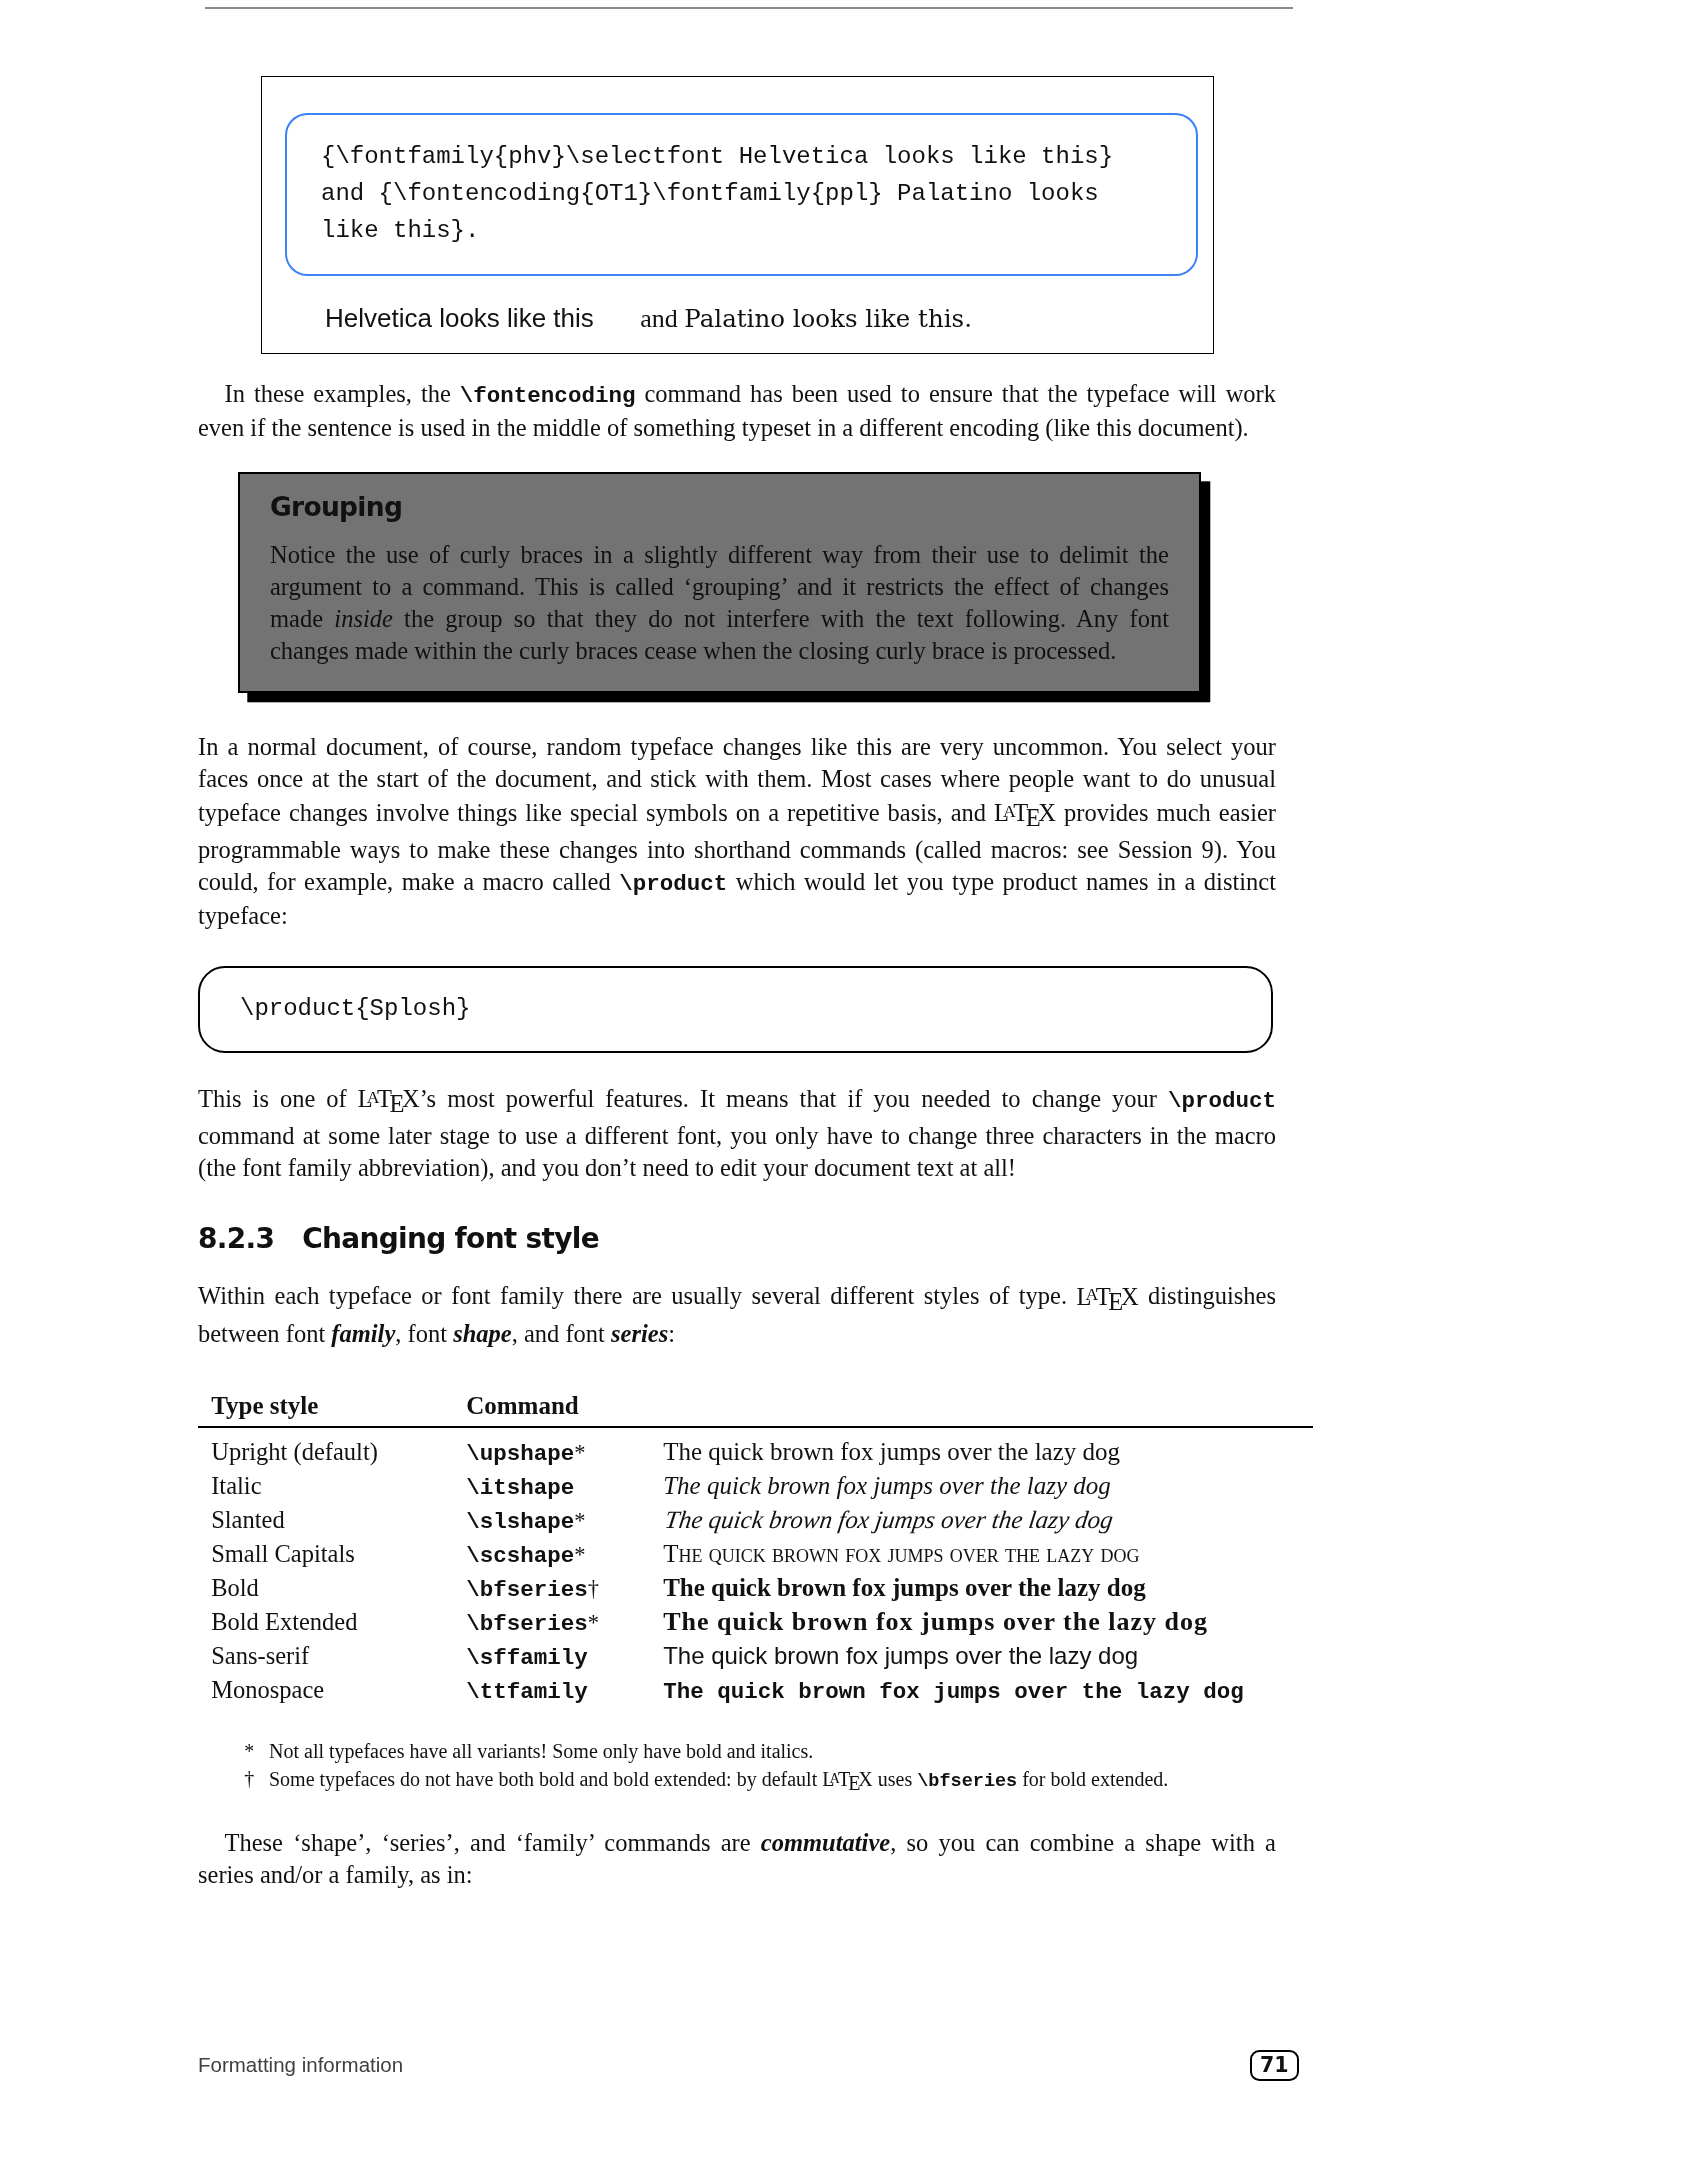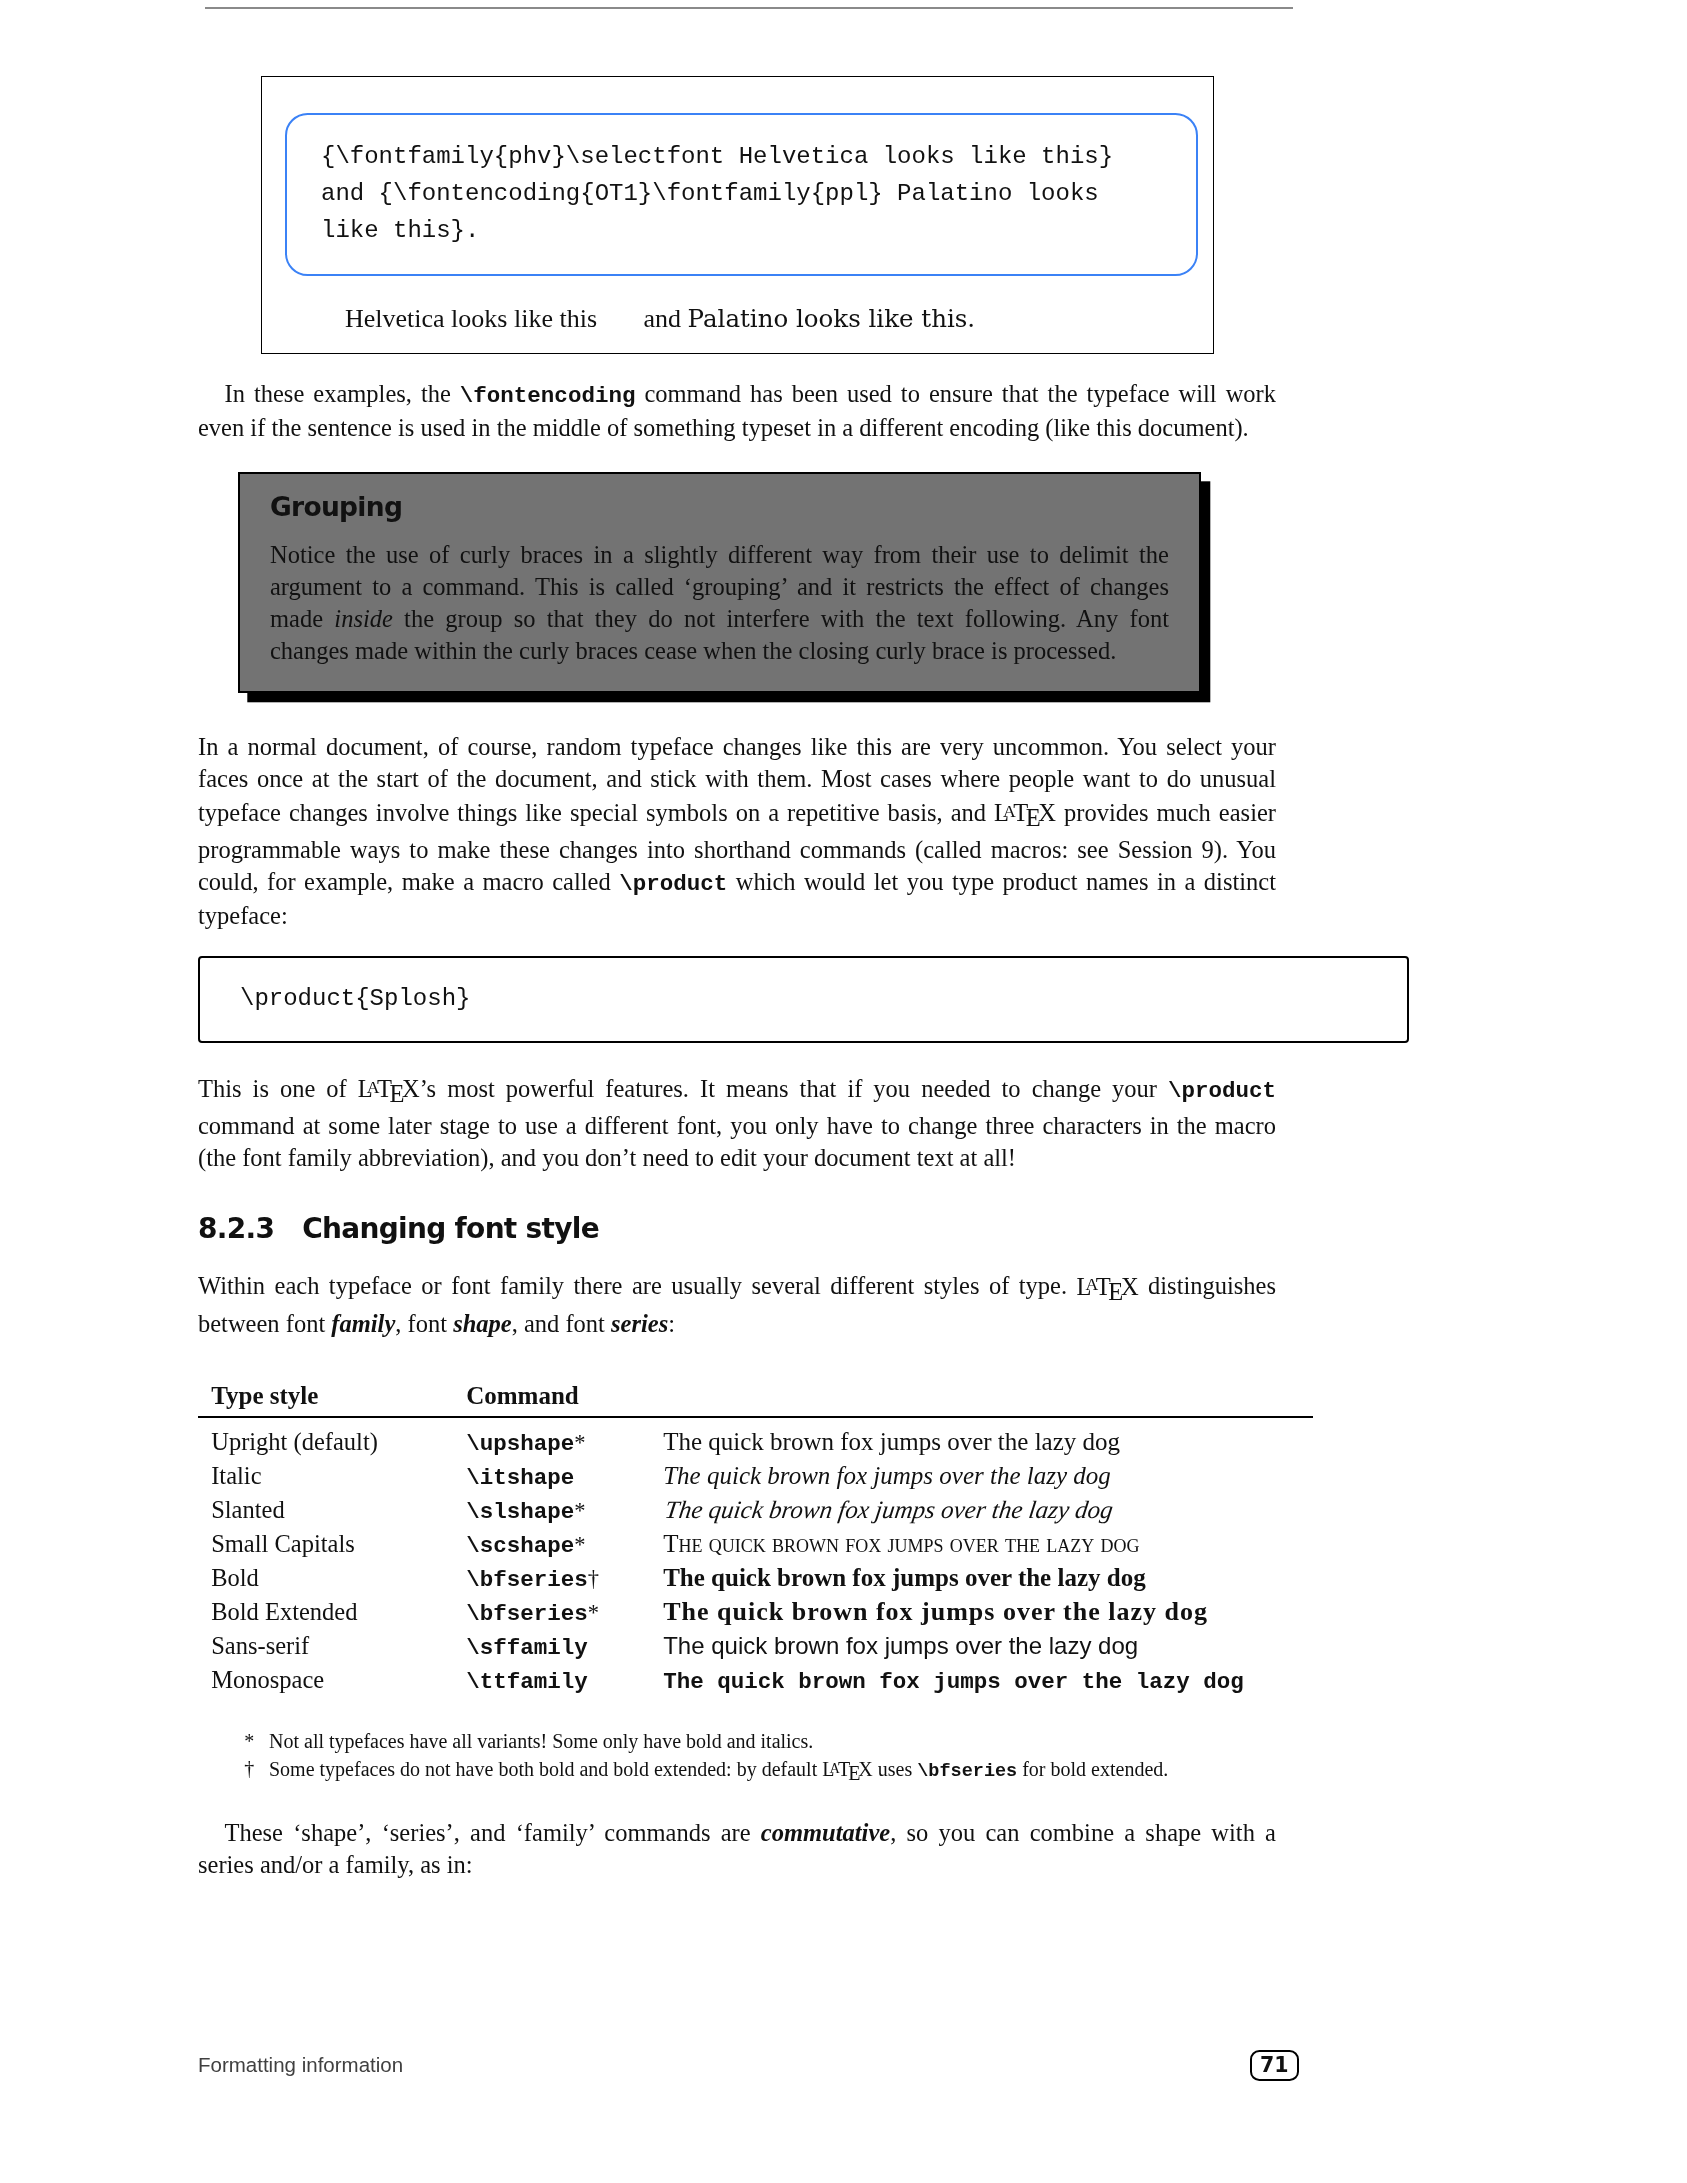--- a/index.html
+++ b/index.html
@@ -26,21 +26,21 @@
   .code-round1{
     margin:36px 14.6px 0 23px;
     border:2px solid #3b82f6;border-radius:22.5px;
     padding:22.5px 12px 25px 34px;
     font-family:"Liberation Mono", monospace;
     font-size:24px;line-height:37px;white-space:pre;
   }
   .output-line{
     margin-top:28px;padding-left:63px;font-size:26px;line-height:29px;
   }
-  .out-sans{font-family:Liberation Serif, serif;margin-left:20px;}
+  .out-sans{font-family:Liberation Sans, sans-serif;}
   .out-serif-mid{font-family:"Liberation Serif", serif;margin-left:40px;}
   .out-palatino{font-family:"DejaVu Serif", serif;font-size:24.5px;}
   
   .para{
     font-size:24.5px;line-height:32px;text-align:justify;margin:0;
   }
   .indent{text-indent:26.5px;}
   .p1{margin-top:24px;}
   .p2{margin-top:38px;}
   .p3{margin-top:28px;}
@@ -57,22 +57,22 @@
     padding:17px 30px 24px 30px;
     background:#737373;
   }
   .grouping-title{
     font-family:"DejaVu Sans", sans-serif;font-weight:bold;font-size:26.5px;
     margin:0 0 17px 0;letter-spacing:-0.7px;
   }
   .grouping-body{font-size:24.5px;line-height:32px;text-align:justify;margin:0;}
   
   .code-round2{
-    margin-top:24px;width:1211px;box-sizing:border-box;
-    border:2px solid #000;border-radius:4px;
+    margin-top:34px;width:1075px;box-sizing:border-box;
+    border:2px solid #000;border-radius:27px;
     padding:28px 13.2px 29px 40px;
     font-family:"Liberation Mono", monospace;font-size:24px;line-height:26.5px;
     white-space:pre;
   }
   
   .section-heading{
     margin-top:38px;
     font-family:"DejaVu Sans", sans-serif;font-weight:bold;font-size:28px;
     letter-spacing:-0.7px;
   }

